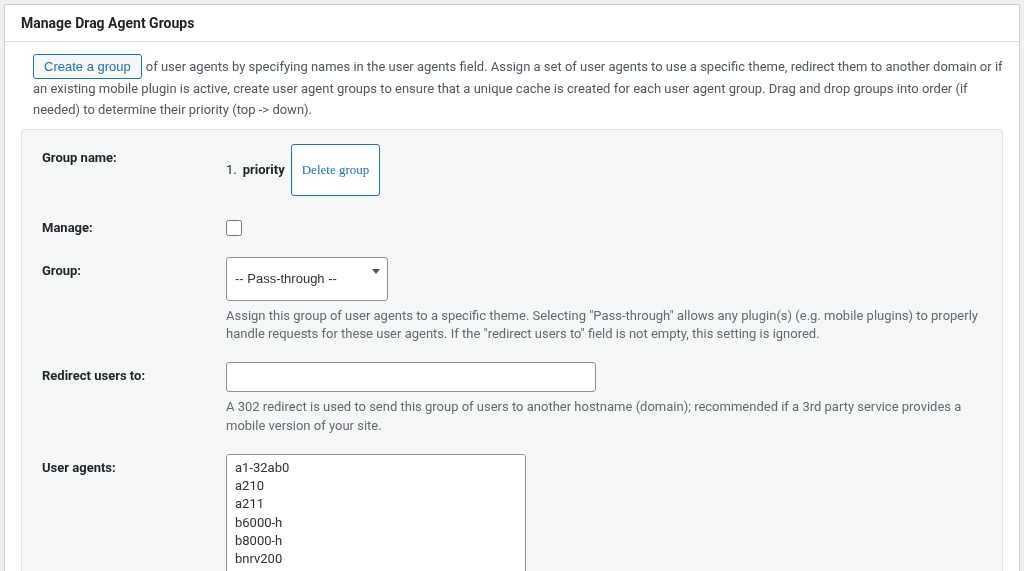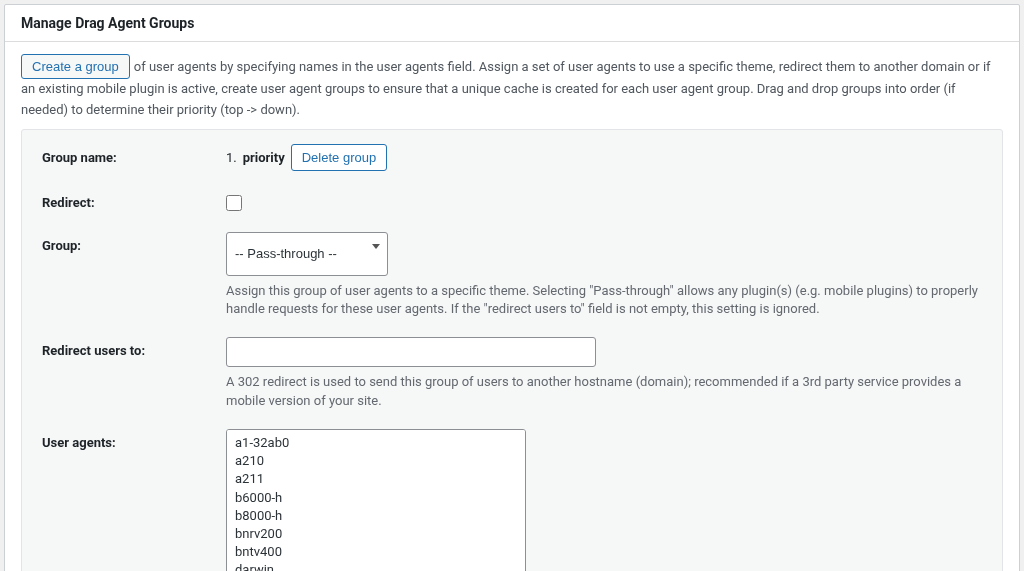--- a/index.html
+++ b/index.html
@@ -29,20 +29,21 @@
       color: #1d2327;
     }
     .panel-body {
       padding: 12px 16px 16px 16px;
     }
     .top-line {
       color: #50575e;
       font-size: 13px;
       line-height: 1.6;
       margin-bottom: 8px;
+      margin-left: 12px;
     }
     .create-btn {
       display: inline-block;
       color: #2271b1;
       background: #f6f7f7;
       border: 1px solid #2271b1;
       border-radius: 3px;
       padding: 4px 10px;
       font-size: 13px;
       cursor: pointer;
@@ -85,23 +86,24 @@
     }
     .group-name-val {
       font-weight: 700;
       color: #1d2327;
     }
     .delete-btn {
       color: #2271b1;
       background: #fff;
       border: 1px solid #2271b1;
       border-radius: 3px;
-      padding: 5px 10px;
+      padding: 17px 10px;
       font-size: 13px;
       cursor: pointer;
+      font-family: Liberation Serif, serif;
     }
     .checkbox {
       width: 16px;
       height: 16px;
       margin-top: 6px;
     }
     .theme-select {
       background: #fff;
       border: 1px solid #8c8f94;
       border-radius: 3px;
@@ -179,21 +181,21 @@
         <div class="form-content">
           <div class="group-name-line">
             <span class="group-number">1.</span>
             <span class="group-name-val">priority</span>
             <button class="delete-btn">Delete group</button>
           </div>
         </div>
       </div>
 
       <div class="form-row gap-more">
-        <div class="form-label">Redirect:</div>
+        <div class="form-label">Manage:</div>
         <div class="form-content">
           <input type="checkbox" class="checkbox" style="">
         </div>
       </div>
 
       <div class="form-row gap-more">
         <div class="form-label">Group:</div>
         <div class="form-content">
           <div class="select-wrap">
             <select class="theme-select">

